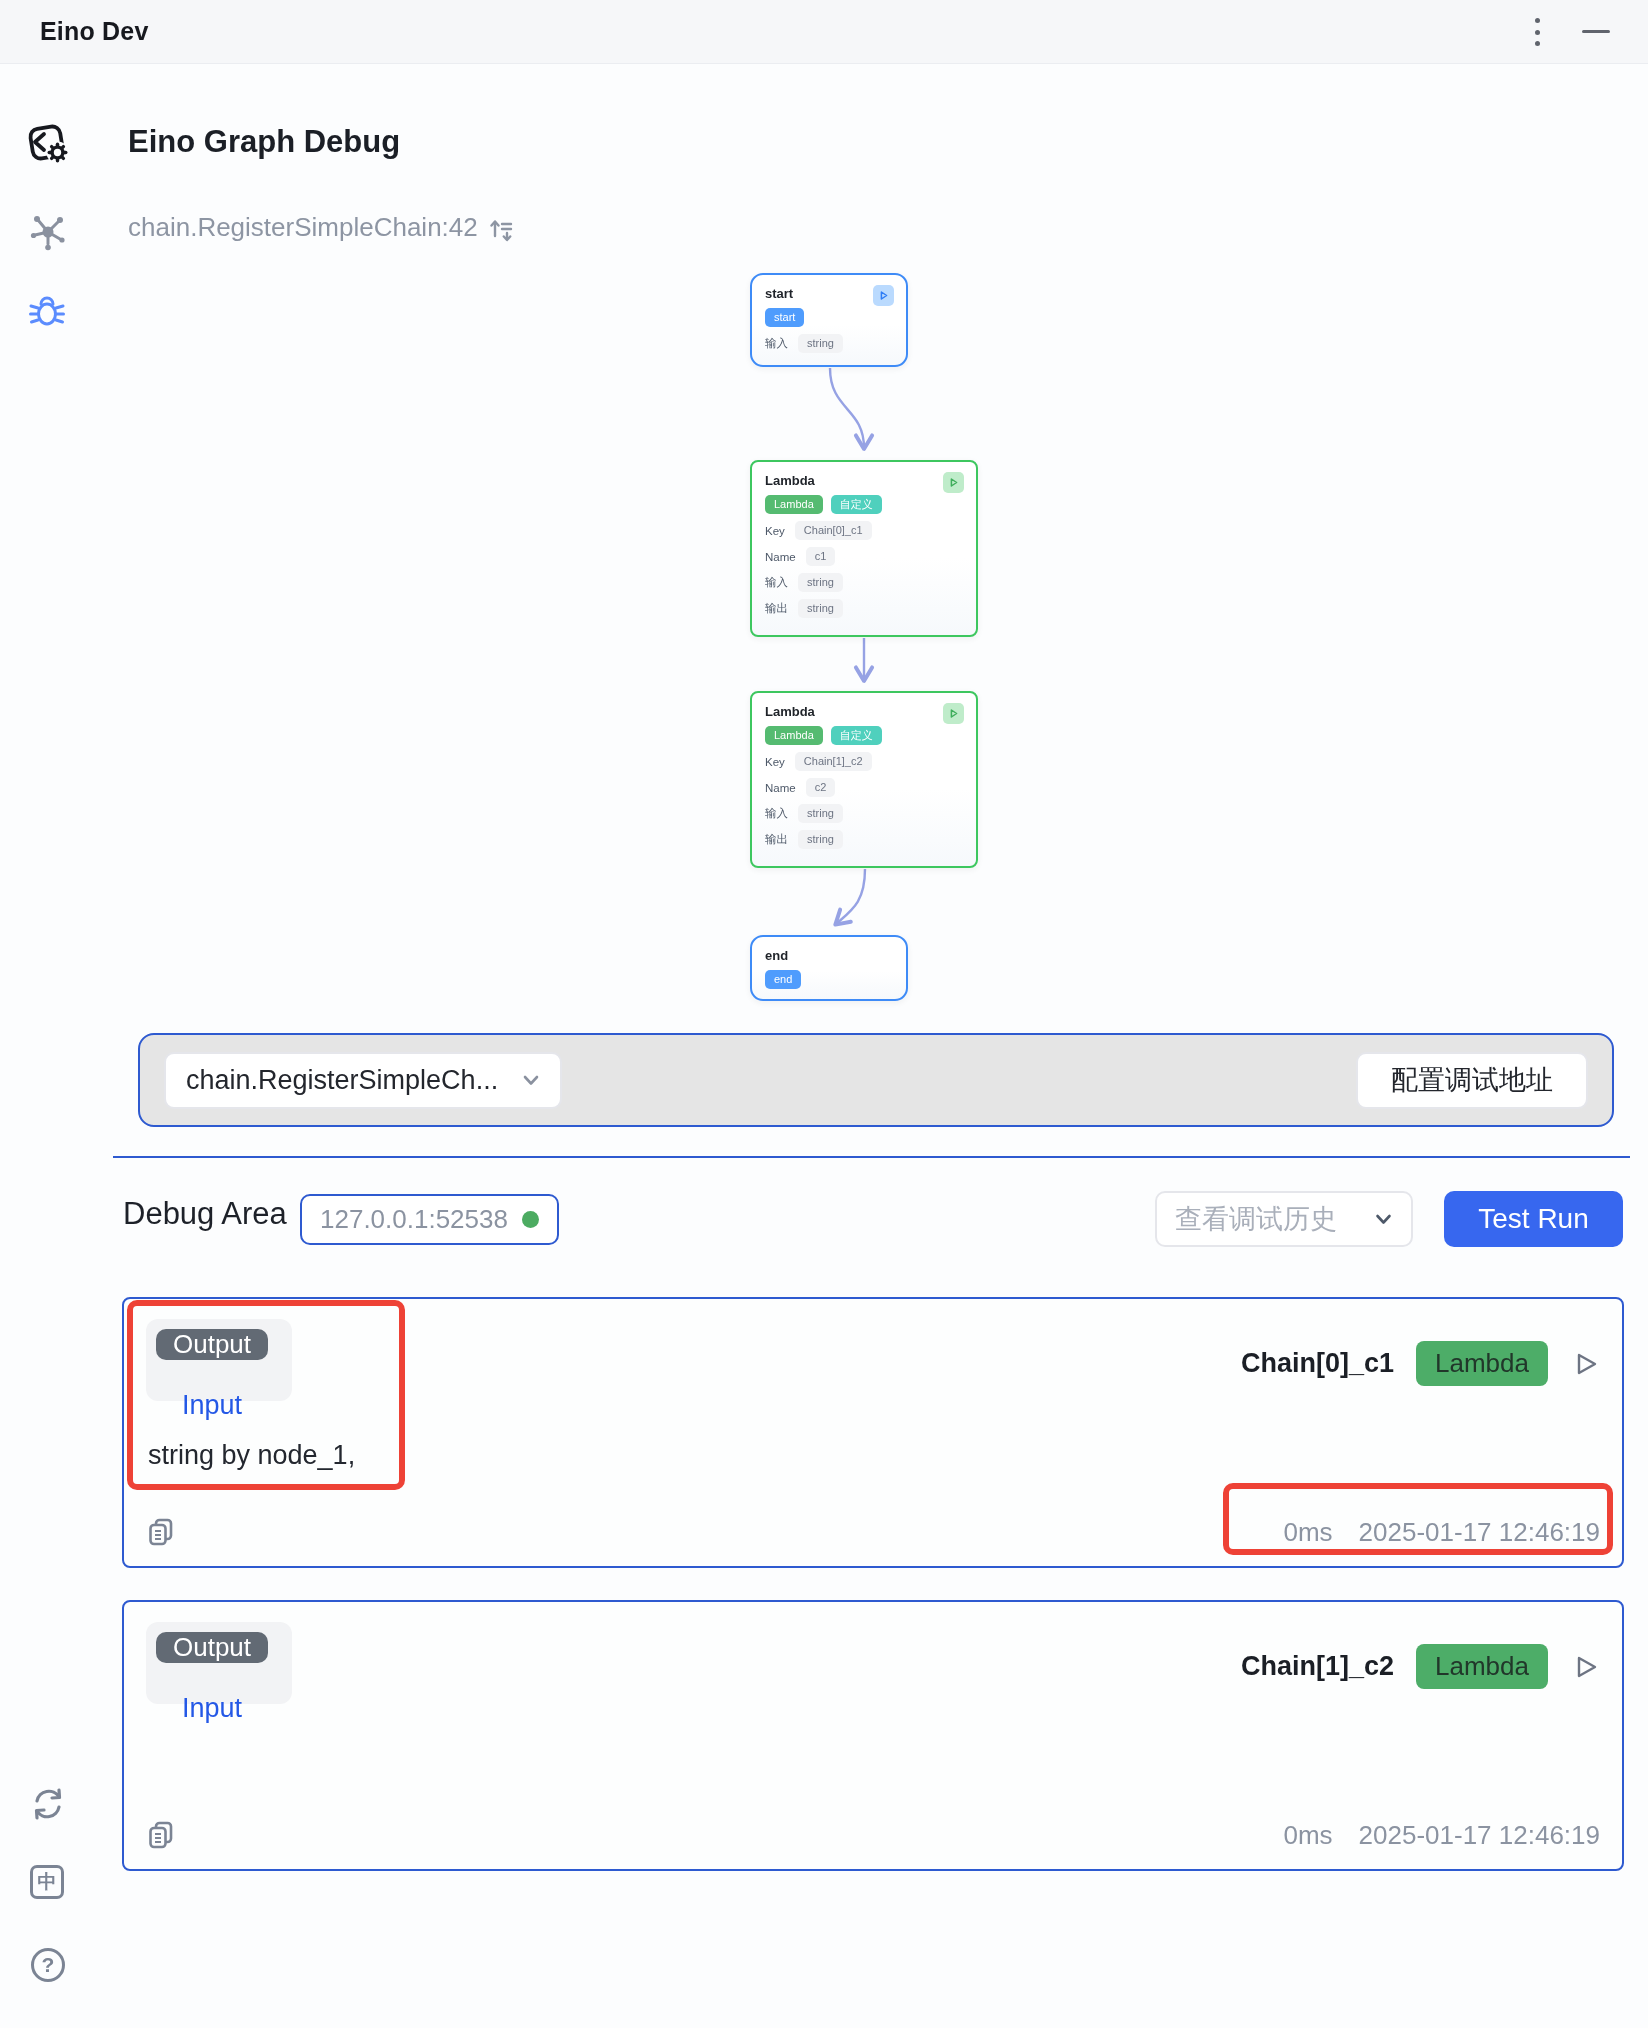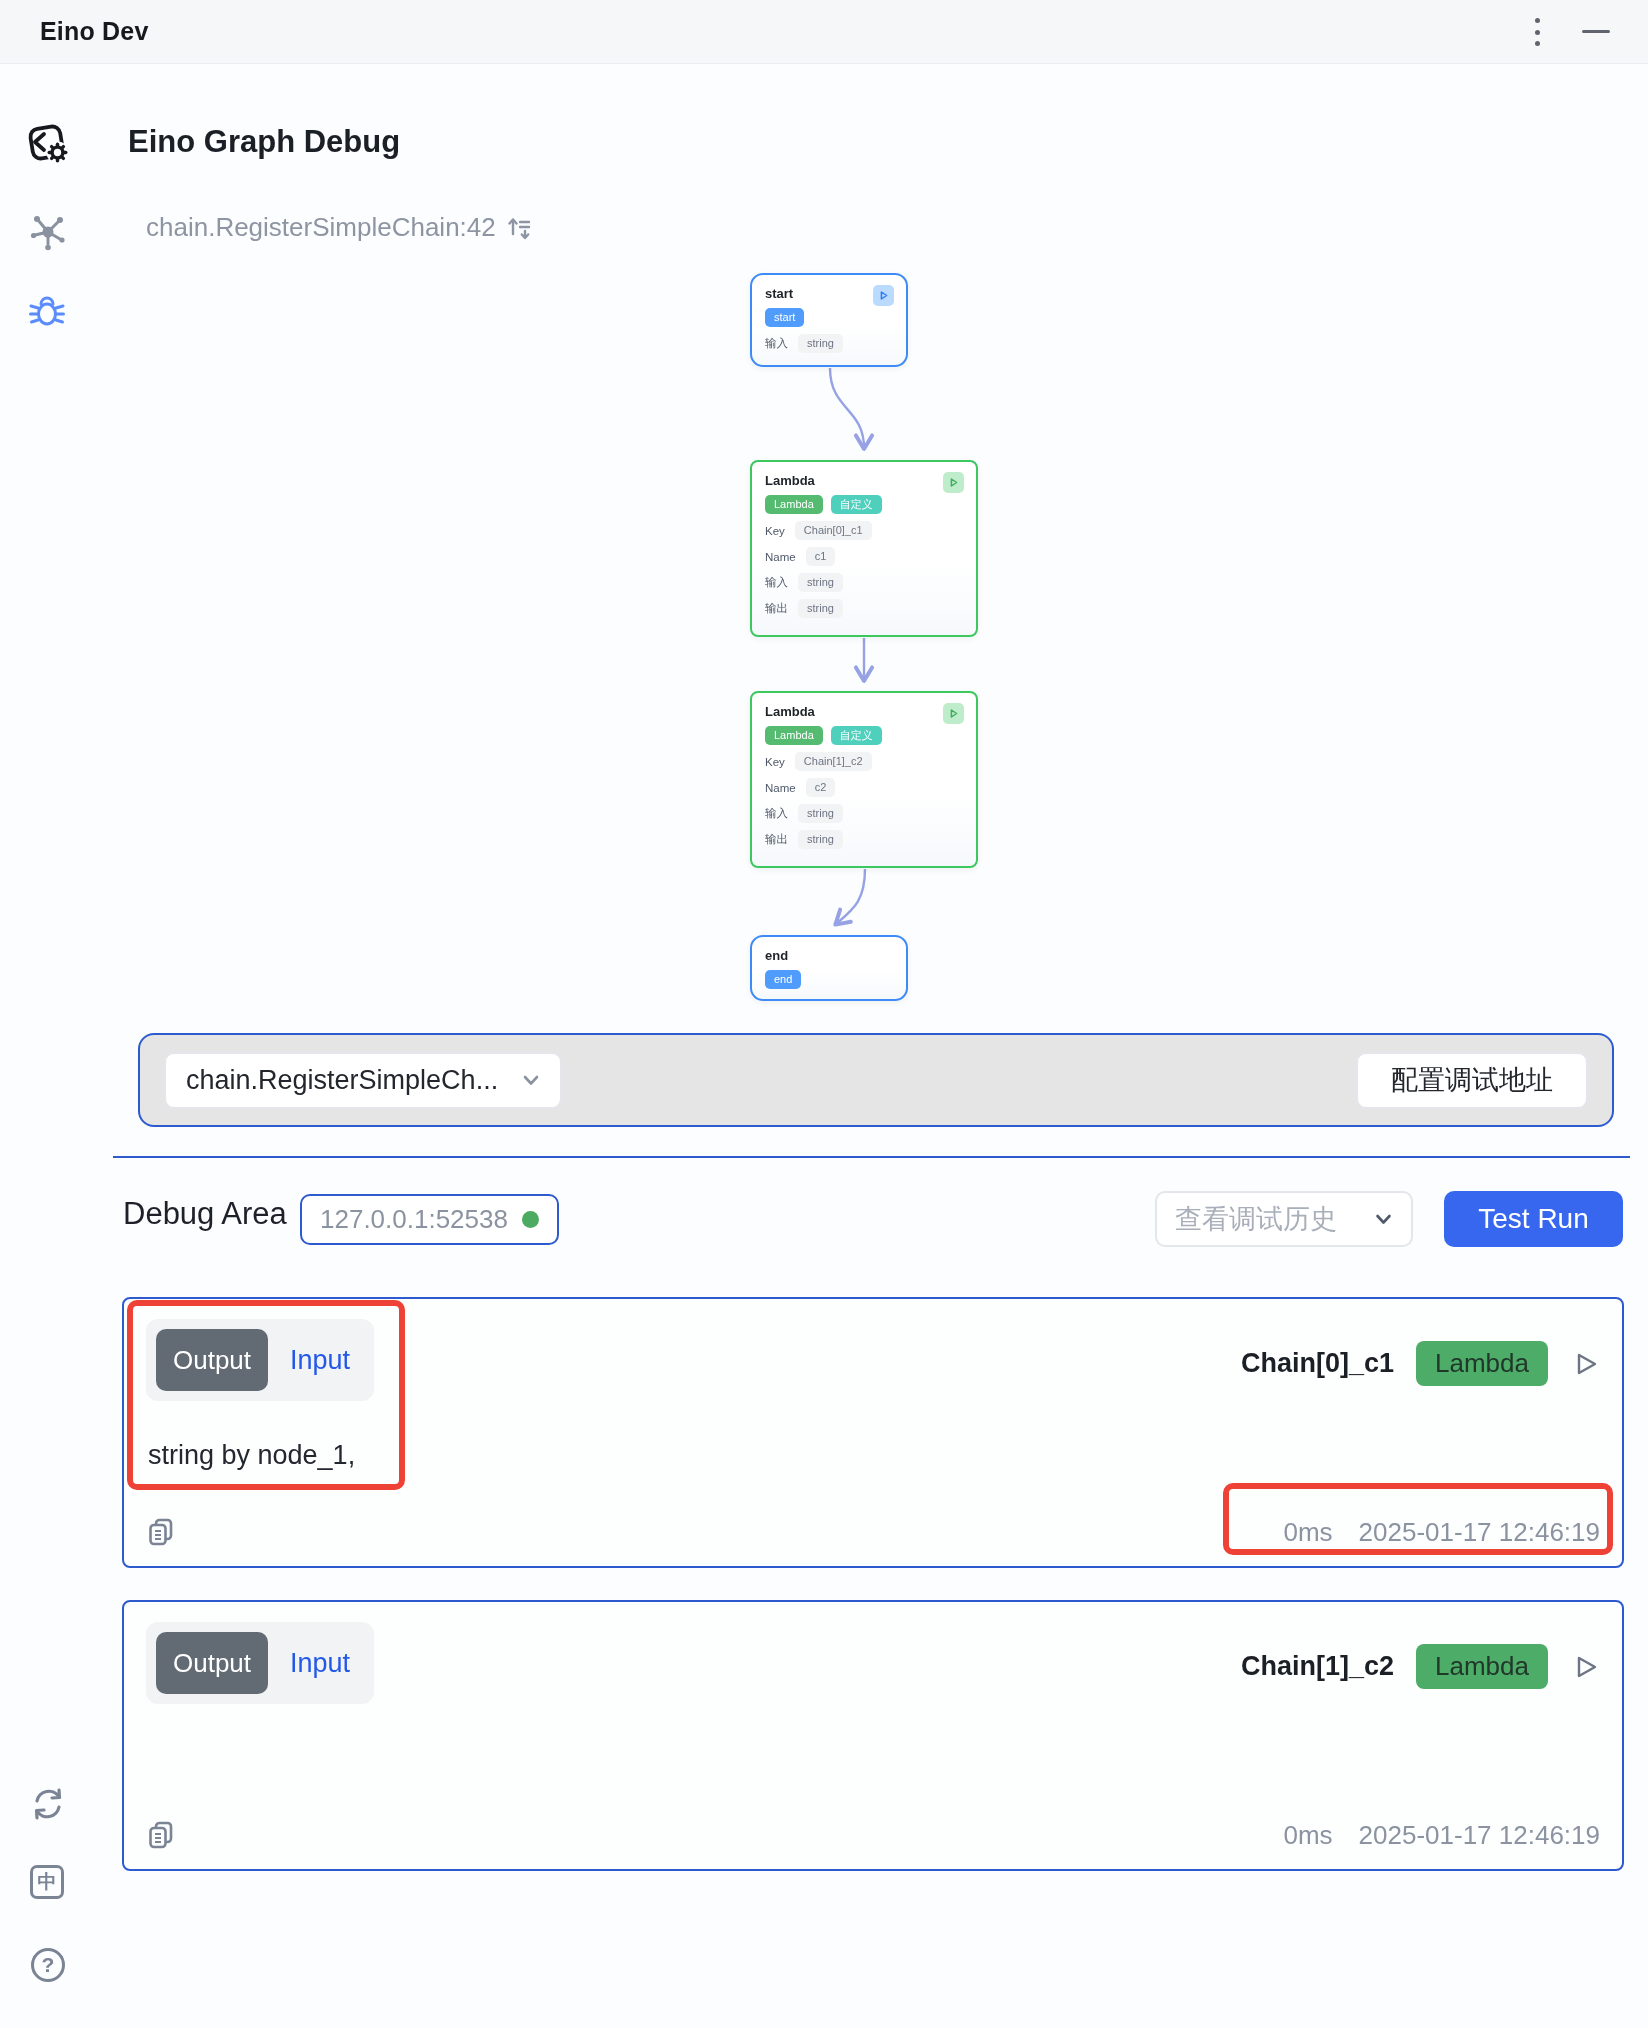--- a/index.html
+++ b/index.html
@@ -29,21 +29,21 @@
     left:30px; top:1865px; width:34px; height:34px; border:3px solid #7b8494; border-radius:7px;
     color:#7b8494; font-size:19px; font-weight:bold;
   }
   .rail-help {
     left:31px; top:1948px; width:34px; height:34px; border:3px solid #7b8494; border-radius:50%;
     color:#7b8494; font-size:21px; font-weight:bold;
   }
 
   
   .page-title { position:absolute; left:128px; top:124px; font-size:31px; font-weight:bold; color:#1b1f26; }
-  .sub-row { position:absolute; left:146px; top:212px; display:flex; align-items:center; gap:12px; }
+  .sub-row { position:absolute; left:128px; top:212px; display:flex; align-items:flex-end; gap:12px; }
   .sub-text { font-size:26px; color:#8d95a3; }
 
   
   .node {
     position:absolute; background:linear-gradient(180deg,#ffffff 55%,#f6f9fc);
     box-shadow:0 2px 6px rgba(31,35,41,.06);
   }
   .n-blue  { border:2px solid #3e8bf7; border-radius:13px; }
   .n-green { border:2px solid #3dc75f; border-radius:8px; }
   .node-start { left:750px; top:273px; width:158px; height:94px; }
@@ -104,21 +104,21 @@
   }
 
   
   .card {
     position:absolute; left:122px; width:1502px; height:271px;
     background:#fdfefe; border:2px solid #2e5ad0; border-radius:8px;
   }
   .card-1 { top:1297px; } .card-2 { top:1600px; }
   .card-head { position:absolute; top:20px; left:22px; right:22px; display:flex; justify-content:space-between; align-items:flex-start; }
   .tabgroup { background:#f2f3f5; border-radius:12px; height:82px; padding:10px 24px 10px 10px;
-    display:flex; align-items:center; gap:22px; }
+    display:flex; align-items:center; gap:30px;flex-direction:column; }
   .tab-output { background:#626a74; color:#fff; border-radius:10px; height:62px; padding:0 17px;
     display:flex; align-items:center; font-size:26px; cursor:pointer; }
   .tab-input { color:#2458e6; font-size:27px; cursor:pointer; }
   .node-info { display:flex; align-items:center; gap:22px; margin-top:22px; }
   .node-key { font-size:27px; font-weight:bold; color:#1b1f26; }
   .type-badge { background:#4dad68; color:#21372a; border-radius:8px; height:45px; padding:0 19px;
     display:flex; align-items:center; font-size:26px; }
   .card-content { position:absolute; left:24px; top:141px; font-size:27px; color:#23272f; }
   .card-foot { position:absolute; left:22px; right:22px; bottom:18px; display:flex; justify-content:space-between; align-items:center; }
   .time-text { font-size:26px; color:#8b93a1; display:flex; gap:26px; }

